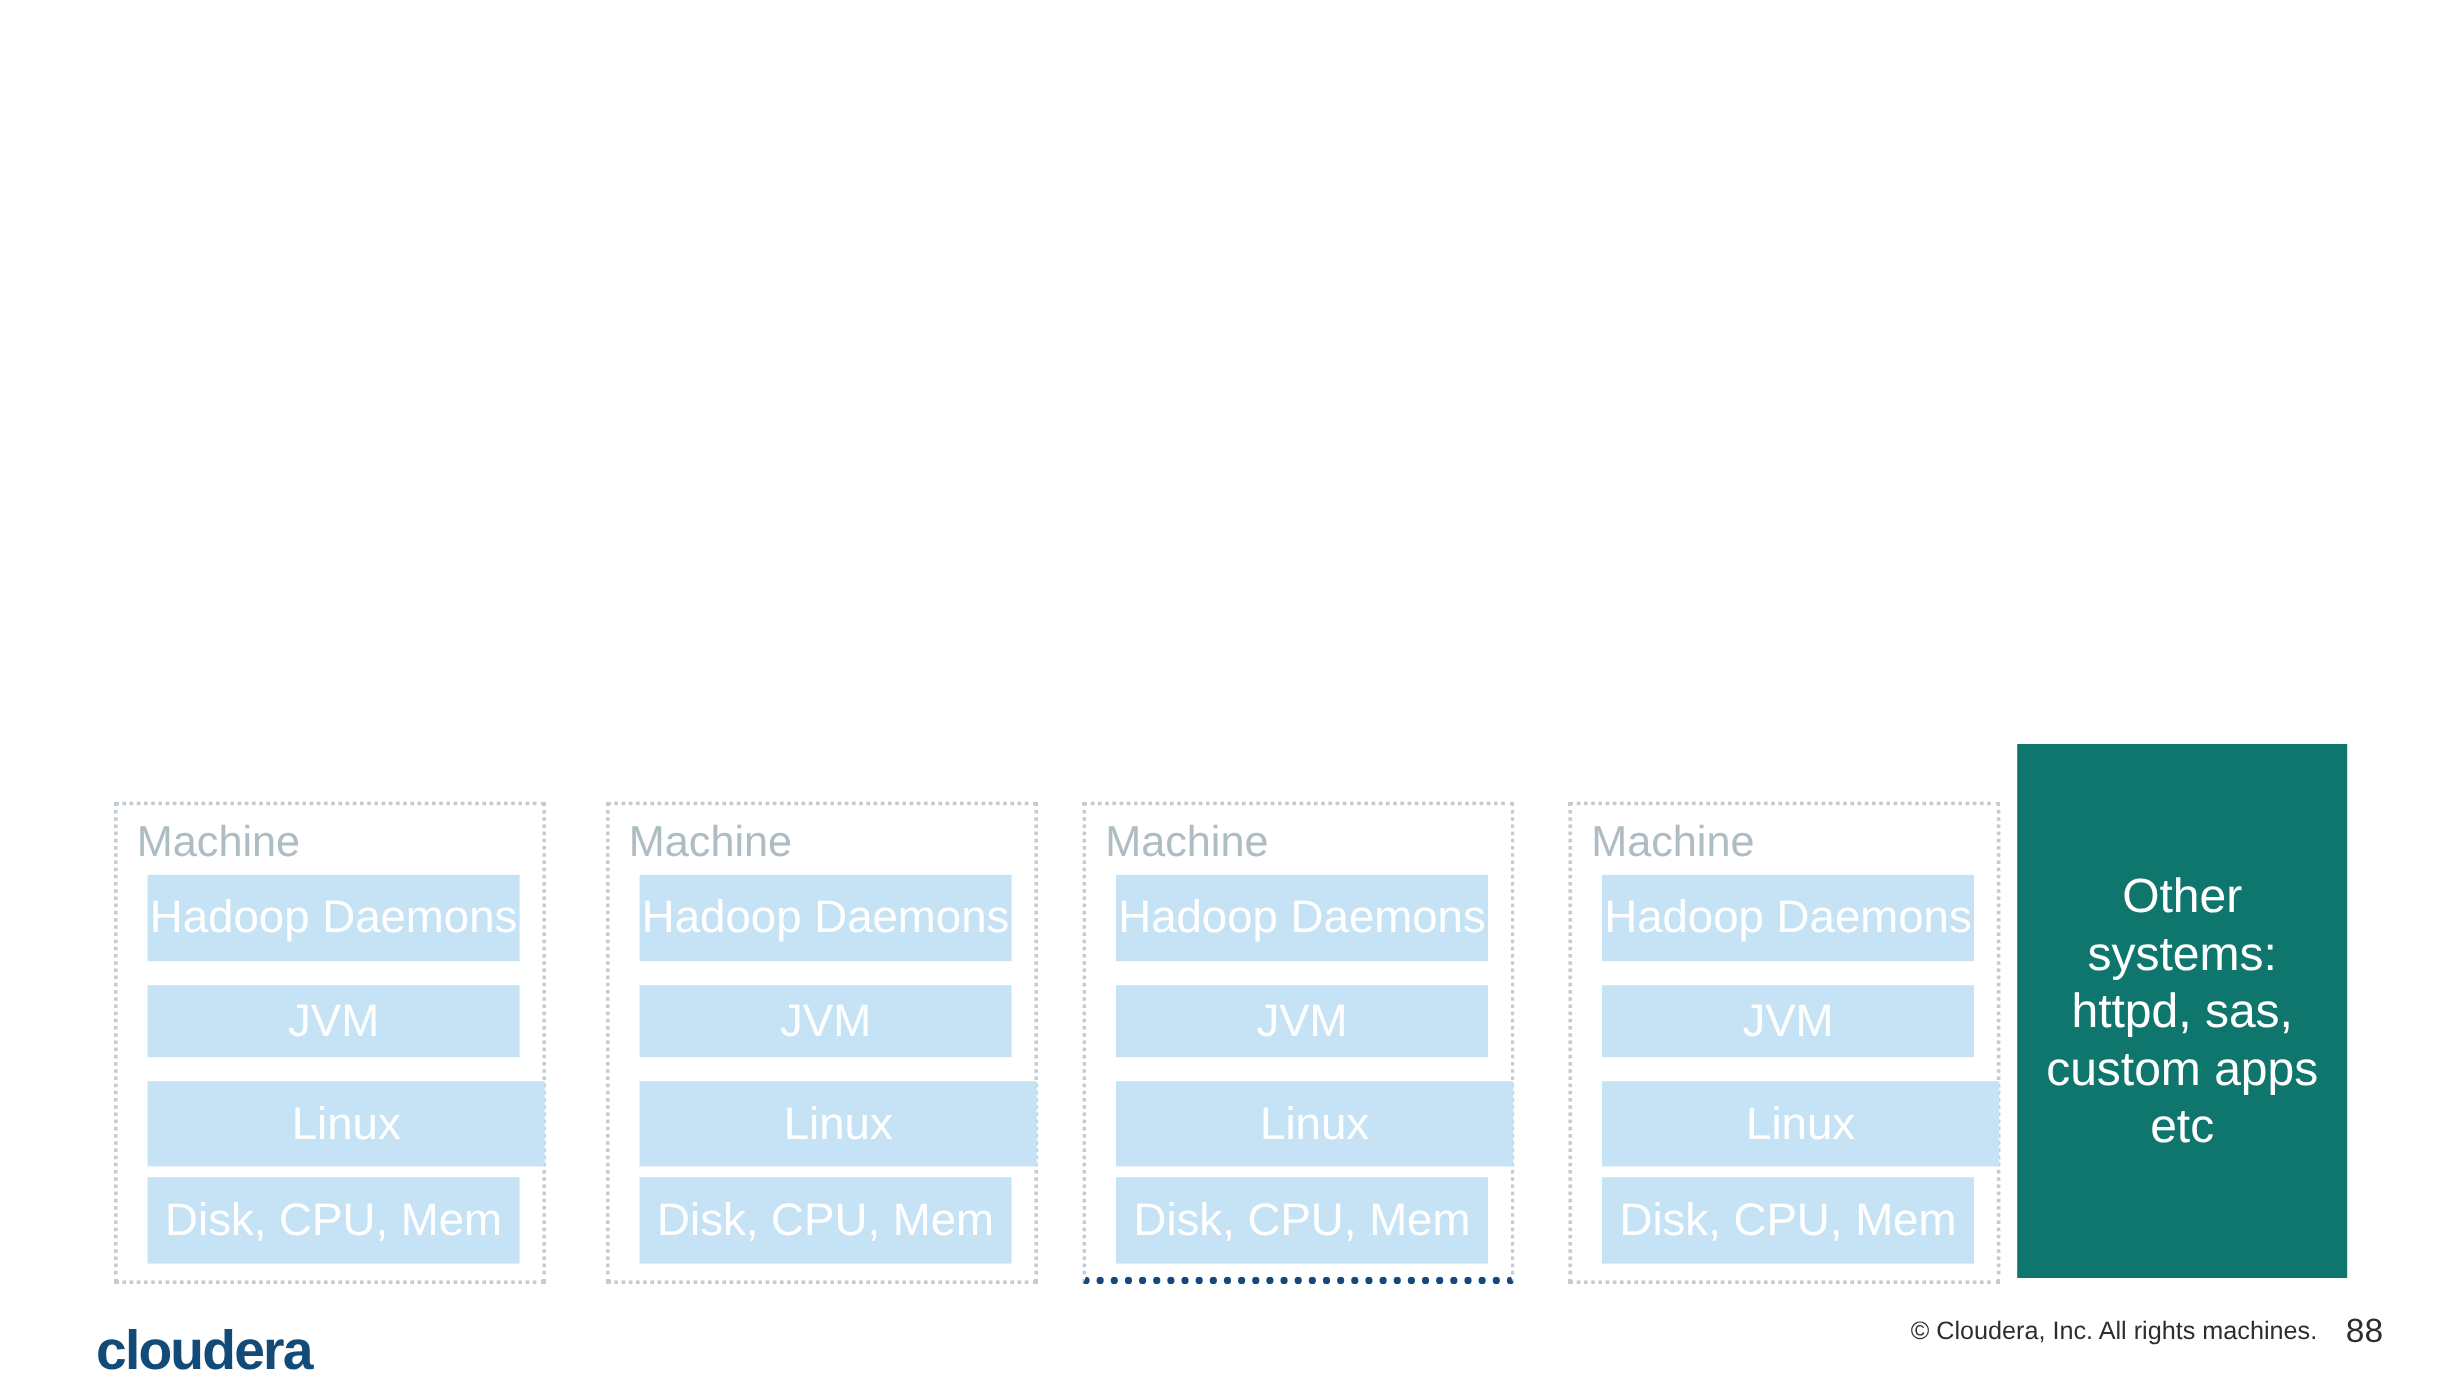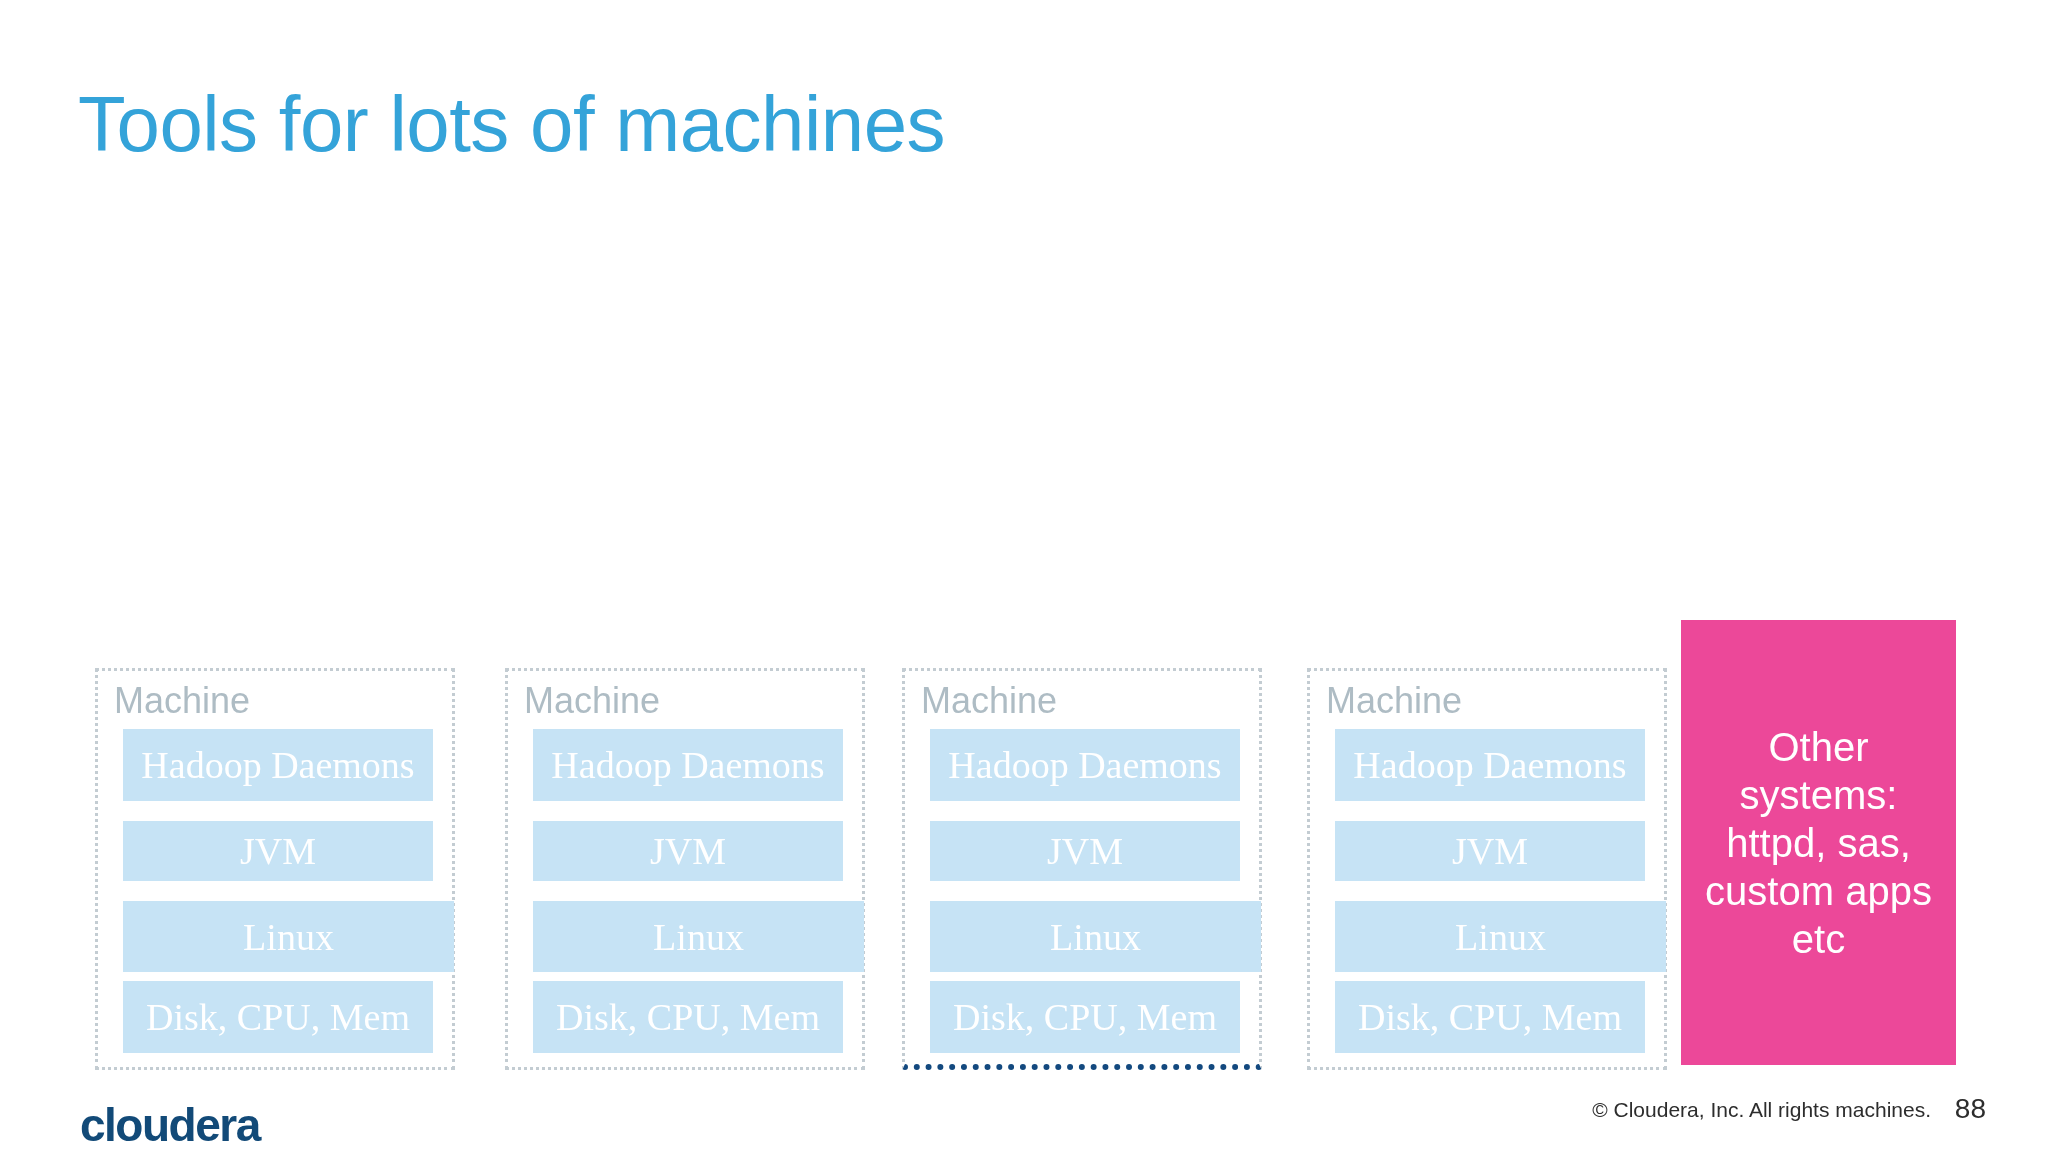--- a/index.html
+++ b/index.html
@@ -98,41 +98,40 @@
   }
   
   .layer .layer-text {
     position: absolute;
     left: -10px;
     right: -10px;
     top: 50%;
     transform: translateY(-50%);
     white-space: normal;
     word-break: normal;
-    font-family: Liberation Serif, serif;
   }
 
   .layer.l0 { top: 0px;   height: 72px; }
   .layer.l1 { top: 88px;  height: 62px; }
   .layer.l2 { top: 150px; height: 62px; }
   .layer.l3 { top: 236px; height: 72px; }
 
   
   .layer.l1 { top: 92px;  height: 60px; }
   .layer.l2 { top: 172px; height: 71px; padding-left: 21px; }
   .layer.l3 { top: 252px; height: 72px; }
 
   
   .other-systems {
     position: absolute;
     left: 1681px;
     top: 620px;
     width: 275px;
     height: 445px;
-    background: #ec4899;
+    background: #0f766e;
     color: #ffffff;
     display: flex;
     align-items: center;
     justify-content: center;
     text-align: center;
     font-size: 40px;
     line-height: 48px;
     font-family: "Liberation Sans", sans-serif;
     padding: 0 14px;
     box-sizing: border-box;
@@ -171,21 +170,20 @@
     line-height: 26px;
     color: #2d2d2d;
     font-family: "Liberation Sans", sans-serif;
   }
 </style>
 </head>
 <body>
 
 <div class="slide">
 
-  <div class="slide-title">Tools for lots of machines</div>
 
   <div class="machines-row">
 
     <div class="machine m0">
       <div class="machine-label">Machine</div>
       <div class="layer-stack">
         <div class="layer l0">
           <div class="layer-text">Hadoop Daemons</div>
         </div>
         <div class="layer l1">

